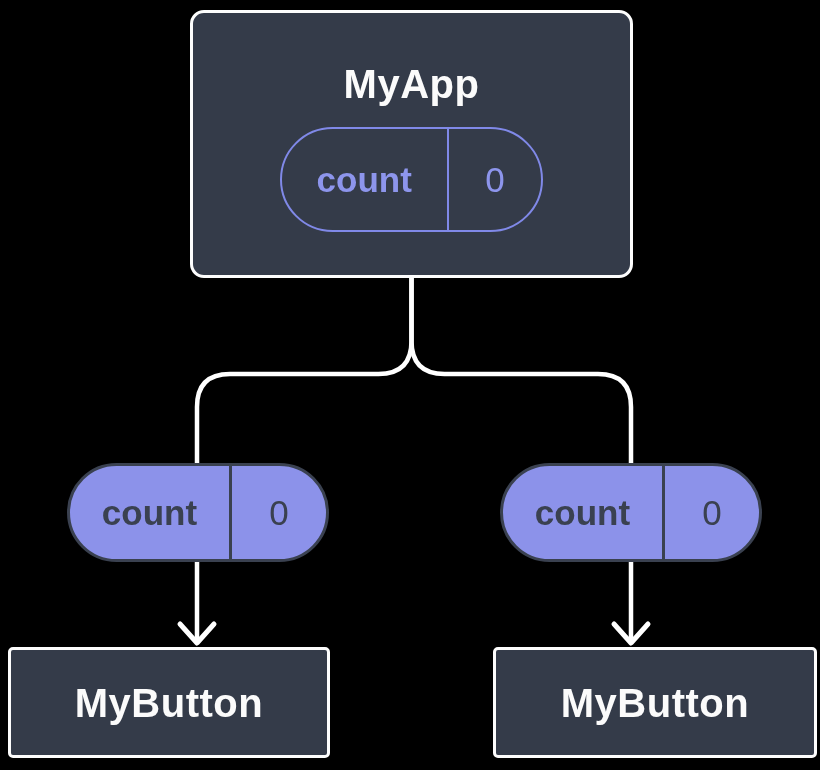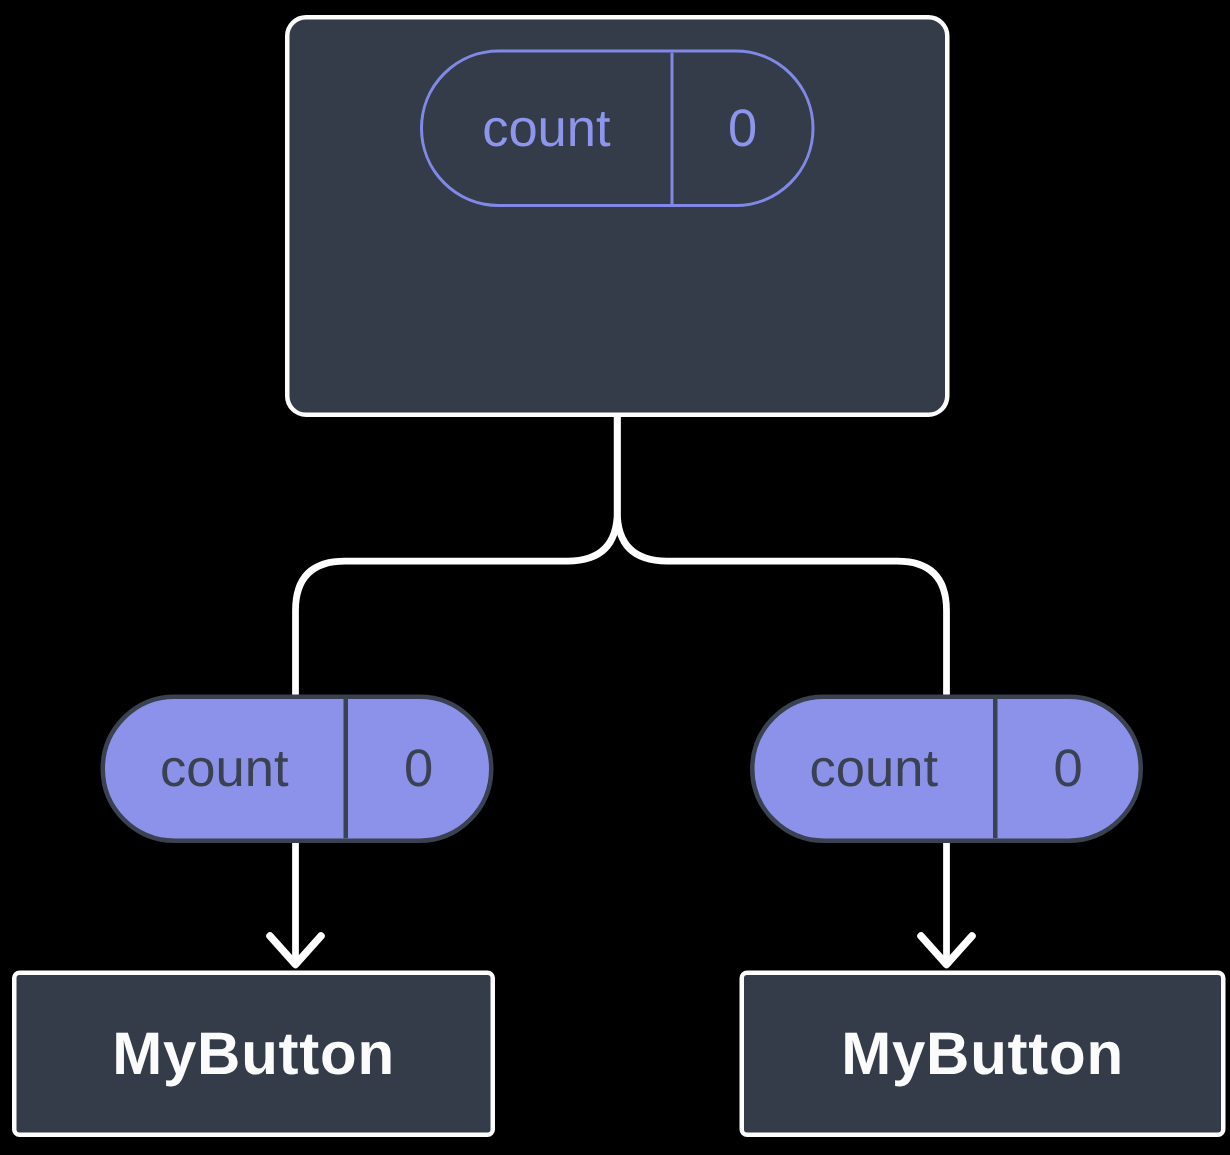--- a/index.html
+++ b/index.html
@@ -59,21 +59,21 @@
     color: #8d95ec;
     background: transparent;
   }
   .pill-name, .pill-value {
     display: flex;
     align-items: center;
     justify-content: center;
     font-size: 35px;
     font-weight: 500;
   }
-  .pill-name { flex: 1; }
+  .pill-name { flex: 1; font-weight: bold; }
   .pill-value { width: 92px; }
   .pill-state .pill-divider { width: 2.5px; background: #8089e8; }
   .pill-prop {
     position: absolute;
     width: 262px; height: 99px;
     background: #8c92ea;
     border: 3px solid #3a4150;
     border-radius: 50px;
     color: #3a4150;
     box-sizing: border-box;
@@ -101,20 +101,21 @@
       <path d="M 411.5 276 L 411.5 341 Q 411.5 374 378.5 374 L 230 374 Q 197 374 197 407 L 197 463"></path>
       <path d="M 411.5 276 L 411.5 341 Q 411.5 374 444.5 374 L 598 374 Q 631 374 631 407 L 631 463"></path>
       <path d="M 197 560 L 197 640"></path>
       <path stroke-width="5" d="M 180 624 L 197 643 L 214 624"></path>
       <path d="M 631 560 L 631 640"></path>
       <path stroke-width="5" d="M 614 624 L 631 643 L 648 624"></path>
     </g>
   </svg>
 
   <div class="node root-node">
+    <div class="node-title">MyApp</div>
     <div class="pill pill-state">
       <div class="pill-name">count</div>
       <div class="pill-divider"></div>
       <div class="pill-value">0</div>
     </div>
   </div>
 
   <div class="pill pill-prop prop-left">
     <div class="pill-name">count</div>
     <div class="pill-divider"></div>

